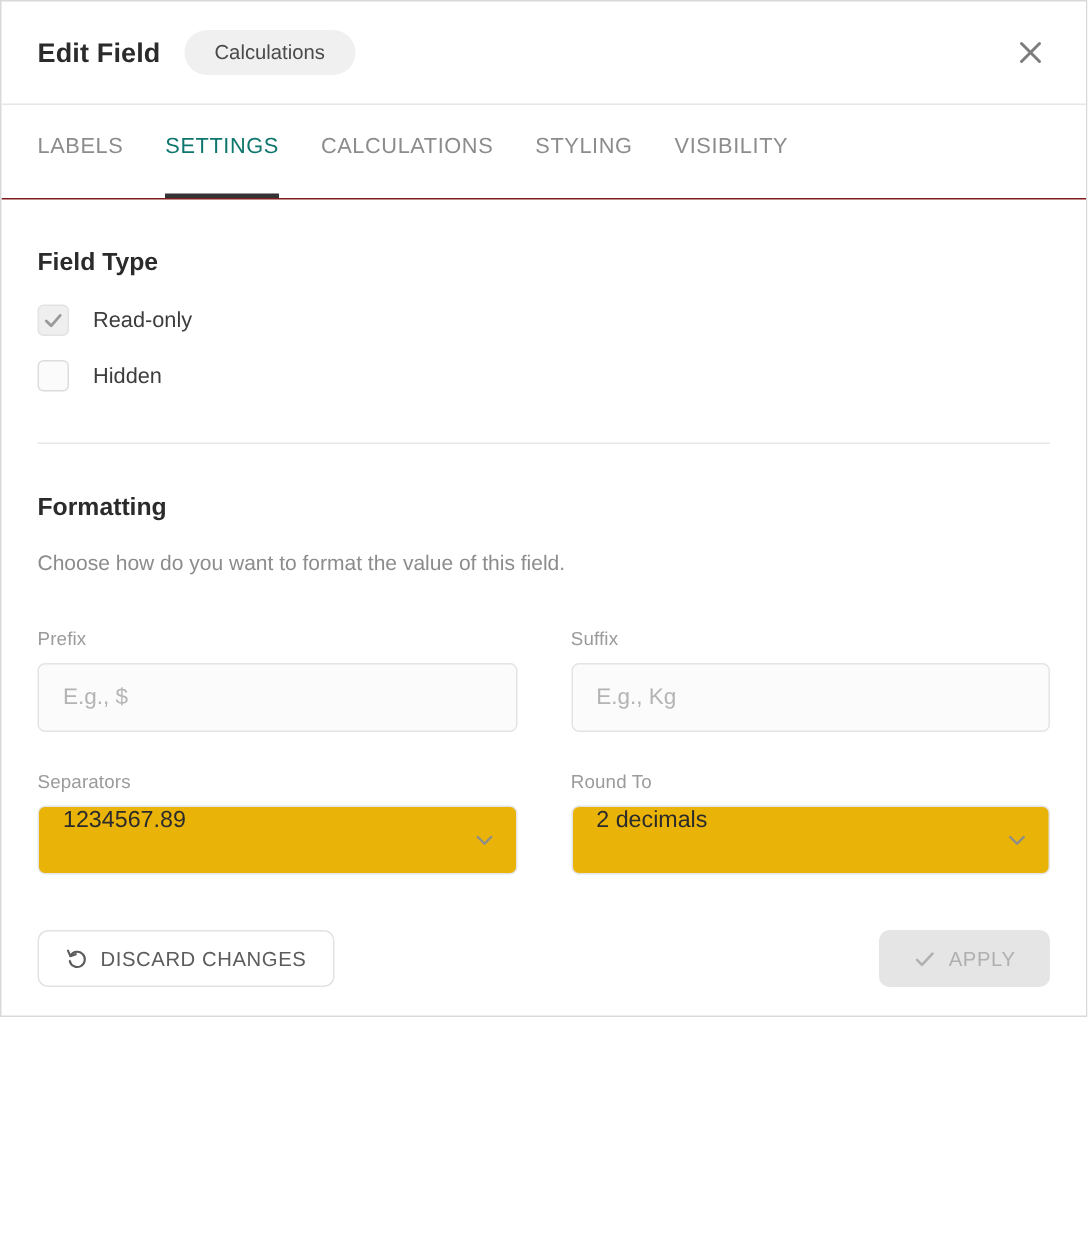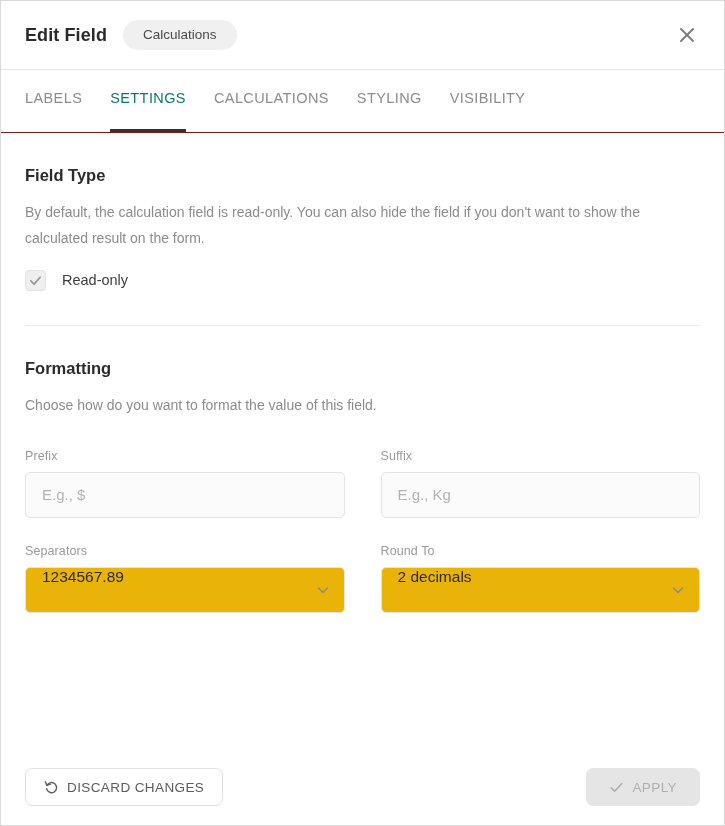--- a/index.html
+++ b/index.html
@@ -7,21 +7,21 @@
     padding: 0;
     background: #ffffff;
   }
   body {
     font-family: "Liberation Sans", sans-serif;
     -webkit-font-smoothing: antialiased;
   }
   .modal {
     position: relative;
     width: 725px;
-    height: 826px;
+    height: 678px;
     box-sizing: border-box;
     background: #ffffff;
     border: 1px solid #d9d9d9;
     overflow: hidden;
     display: flex;
     flex-direction: column;
   }
 
   
   .header {
@@ -292,33 +292,36 @@
       <span>STYLING</span>
     </div>
     <div class="tab">
       <span>VISIBILITY</span>
     </div>
   </div>
 
   <div class="body">
 
     <div class="section-title">Field Type</div>
-    <div class="section-desc">By default, the calculation field is read-only. You can also hide the field if you don't want to show the calculated result on the form.</div>
 
     <div class="check-row">
       <span class="checkbox checked">
         <span>
           <svg width="13" height="13" viewBox="0 0 14 14" fill="none" stroke="currentColor" stroke-width="2" stroke-linecap="round" stroke-linejoin="round">
             <polyline points="2,7.5 5.5,11 12,3.5"></polyline>
           </svg>
         </span>
       </span>
       <span class="check-label">Read-only</span>
     </div>
 
+    <div class="check-row">
+      <span class="checkbox unchecked"></span>
+      <span class="check-label">Hidden</span>
+    </div>
 
     <div class="divider"></div>
 
     <div class="section-title">Formatting</div>
     <div class="section-desc">Choose how do you want to format the value of this field.</div>
 
     <div class="grid">
 
       <div class="field-block">
         <div class="field-label">Prefix</div>

